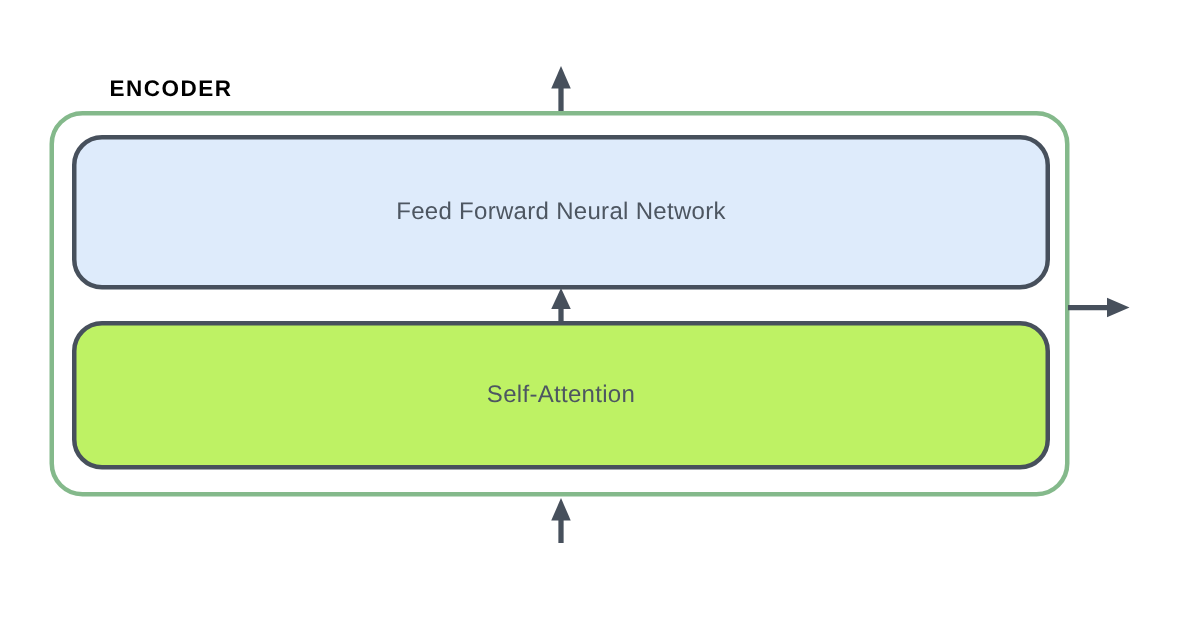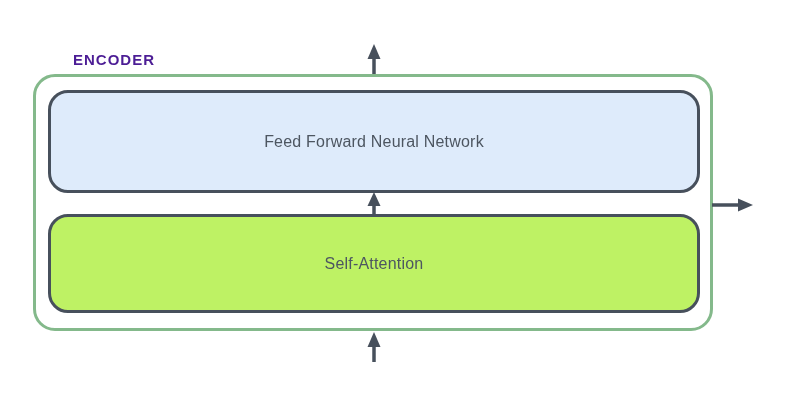--- a/index.html
+++ b/index.html
@@ -15,21 +15,21 @@
     background: #ffffff;
     overflow: hidden;
   }
   .encoder-label {
     position: absolute;
     left: 73px;
     top: 51px;
     font-size: 15px;
     font-weight: 600;
     letter-spacing: 1px;
-    color: #4c1d95;
+    color: #000000;
     user-select: none;
   }
   .encoder-box {
     position: absolute;
     left: 33px;
     top: 74px;
     width: 680px;
     height: 257px;
     box-sizing: border-box;
     border: 3px solid #84b98b;

